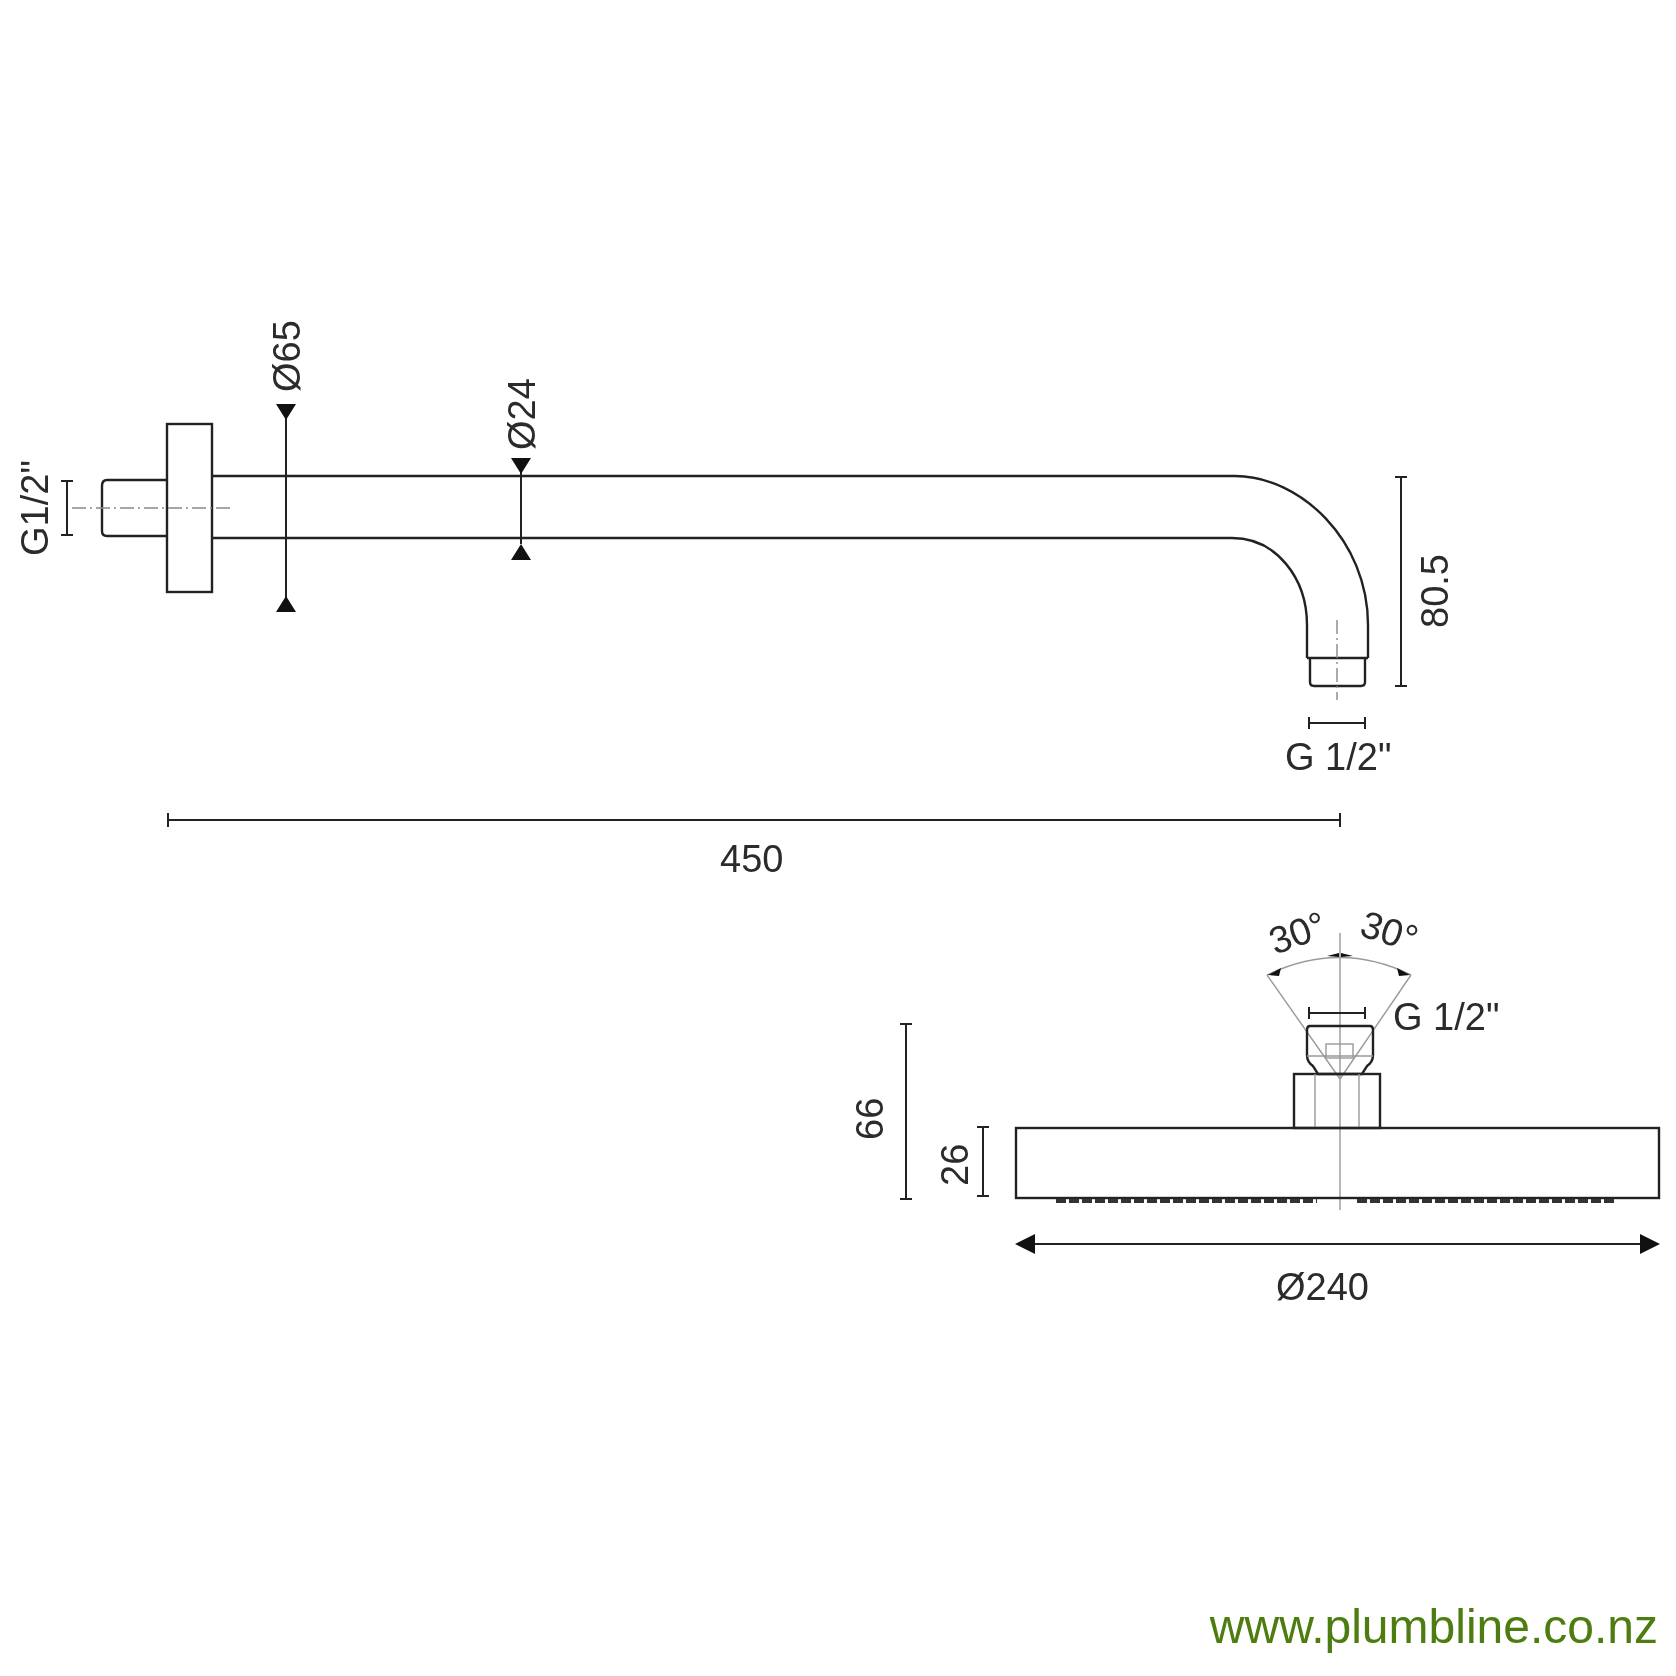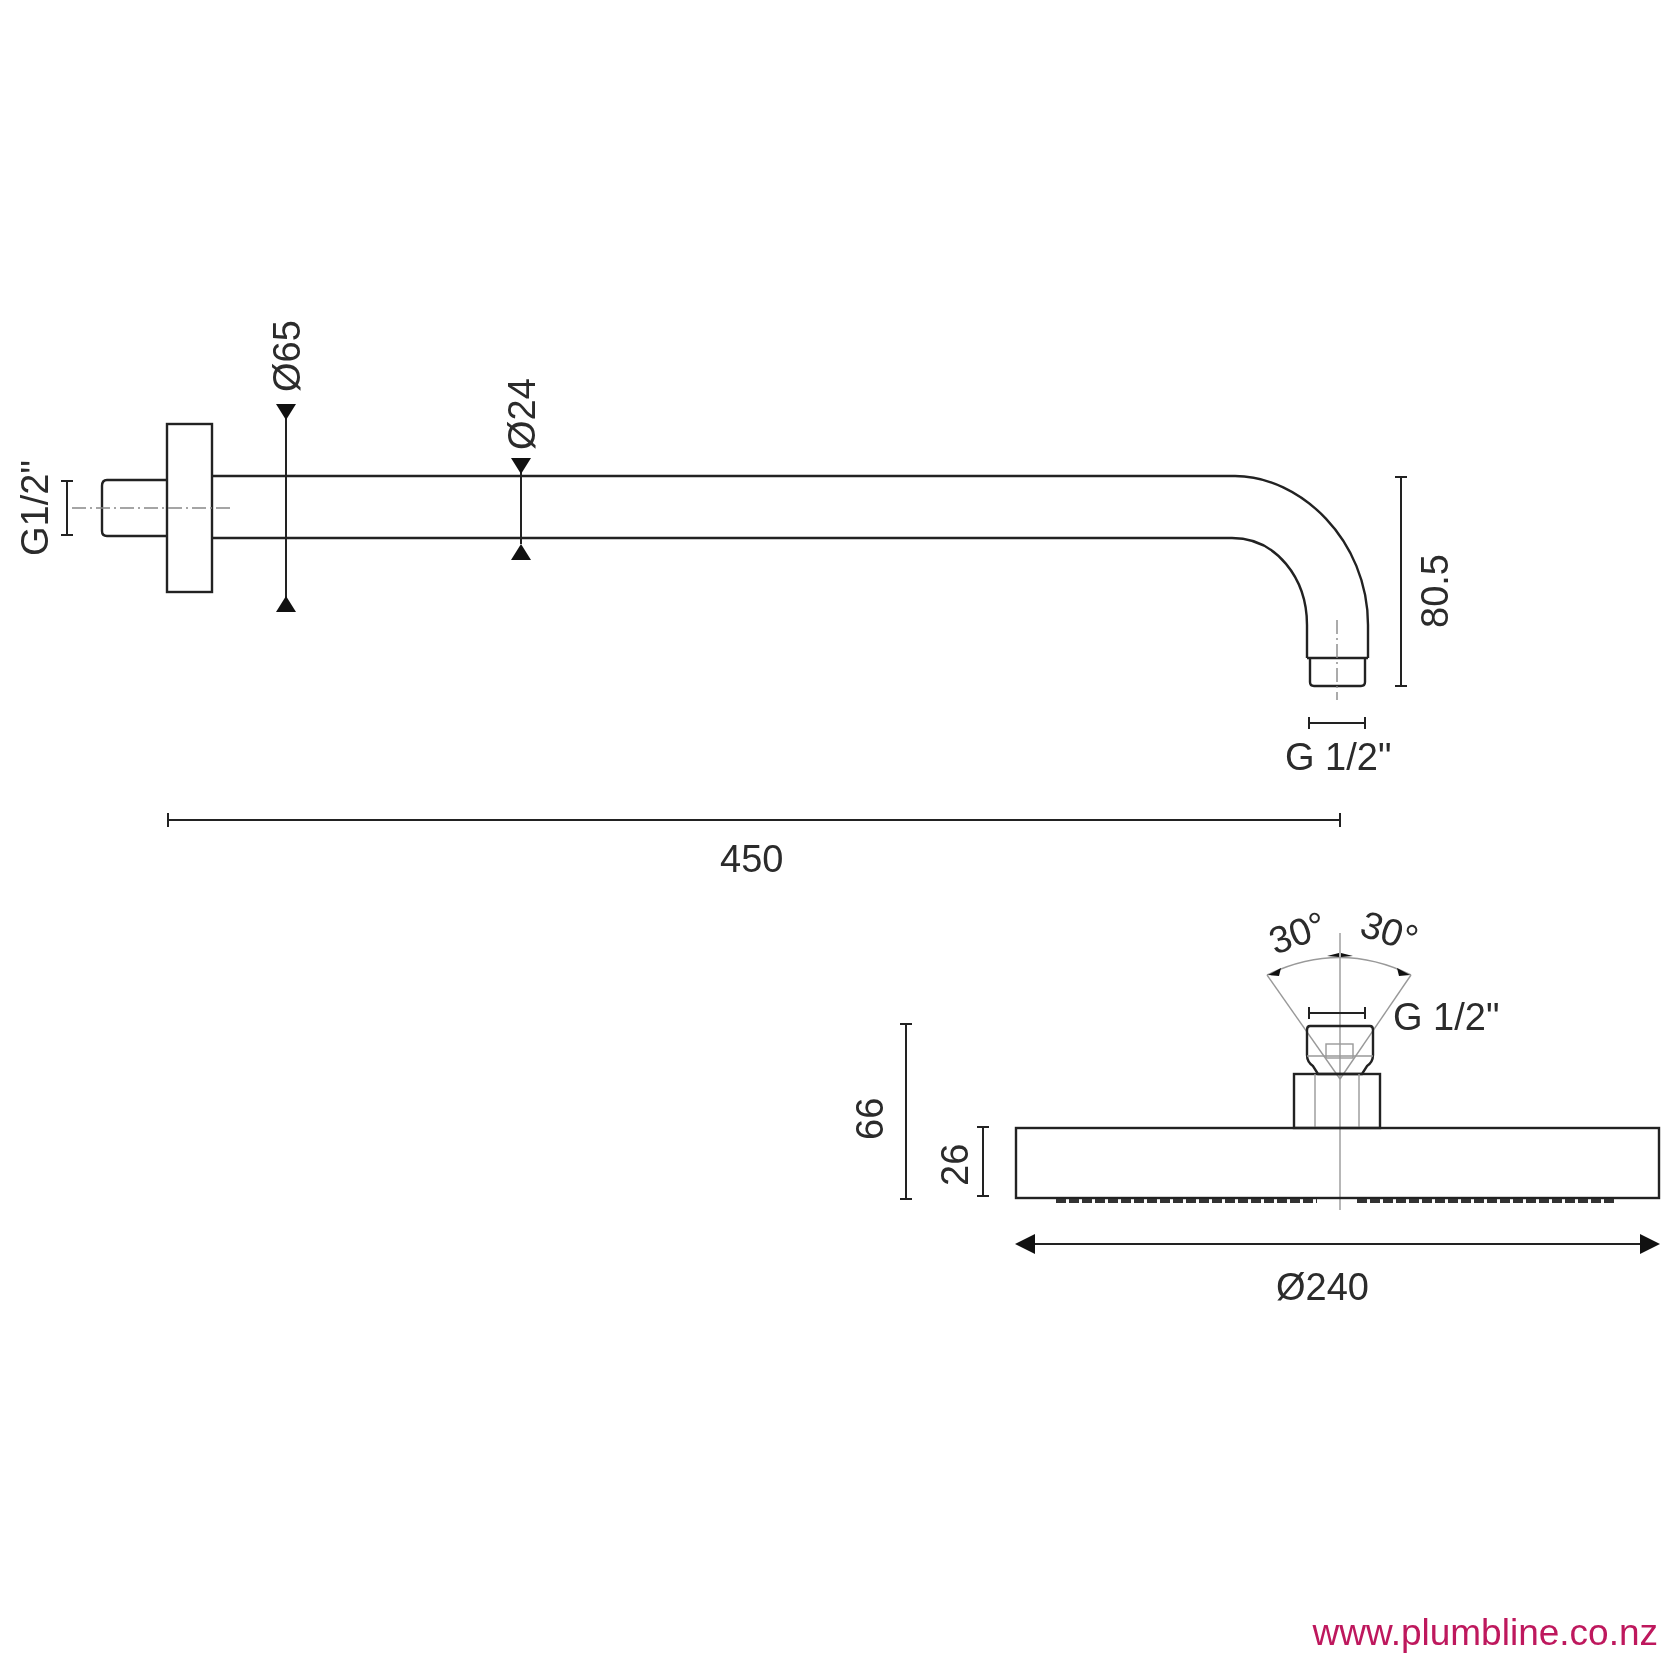--- a/index.html
+++ b/index.html
@@ -6,21 +6,21 @@
     body { width: 1676px; height: 1676px; position: relative; overflow: hidden; }
     svg { position: absolute; left: 0; top: 0; }
     .dim-text { font-family: "Liberation Sans", sans-serif; fill: #2b2b2b; font-weight: 300; }
     .stroke { stroke: #222; fill: none; stroke-width: 2.4; }
     .thin { stroke: #222; fill: none; stroke-width: 2; }
     .center { stroke: #888; fill: none; stroke-width: 1.4; stroke-dasharray: 14 4 2 4; }
     .guide { stroke: #999; fill: none; stroke-width: 1.4; }
     .arrow { fill: #111; }
     .footer-url {
       position: absolute; right: 18px; bottom: 22px;
-      font-family: "Liberation Sans", sans-serif; font-size: 37px; color: #be185d;
+      font-family: "Liberation Sans", sans-serif; font-size: 48px; color: #4d7c0f;
     }
   </style>
 </head>
 <body>
 
 <svg width="1676" height="1676" viewBox="0 0 1676 1676" xmlns="http://www.w3.org/2000/svg">
 
   <g>
 
     <path class="stroke" d="M167,480 L107,480 Q102,480 102,486 L102,531 Q102,536 107,536 L167,536"></path>

